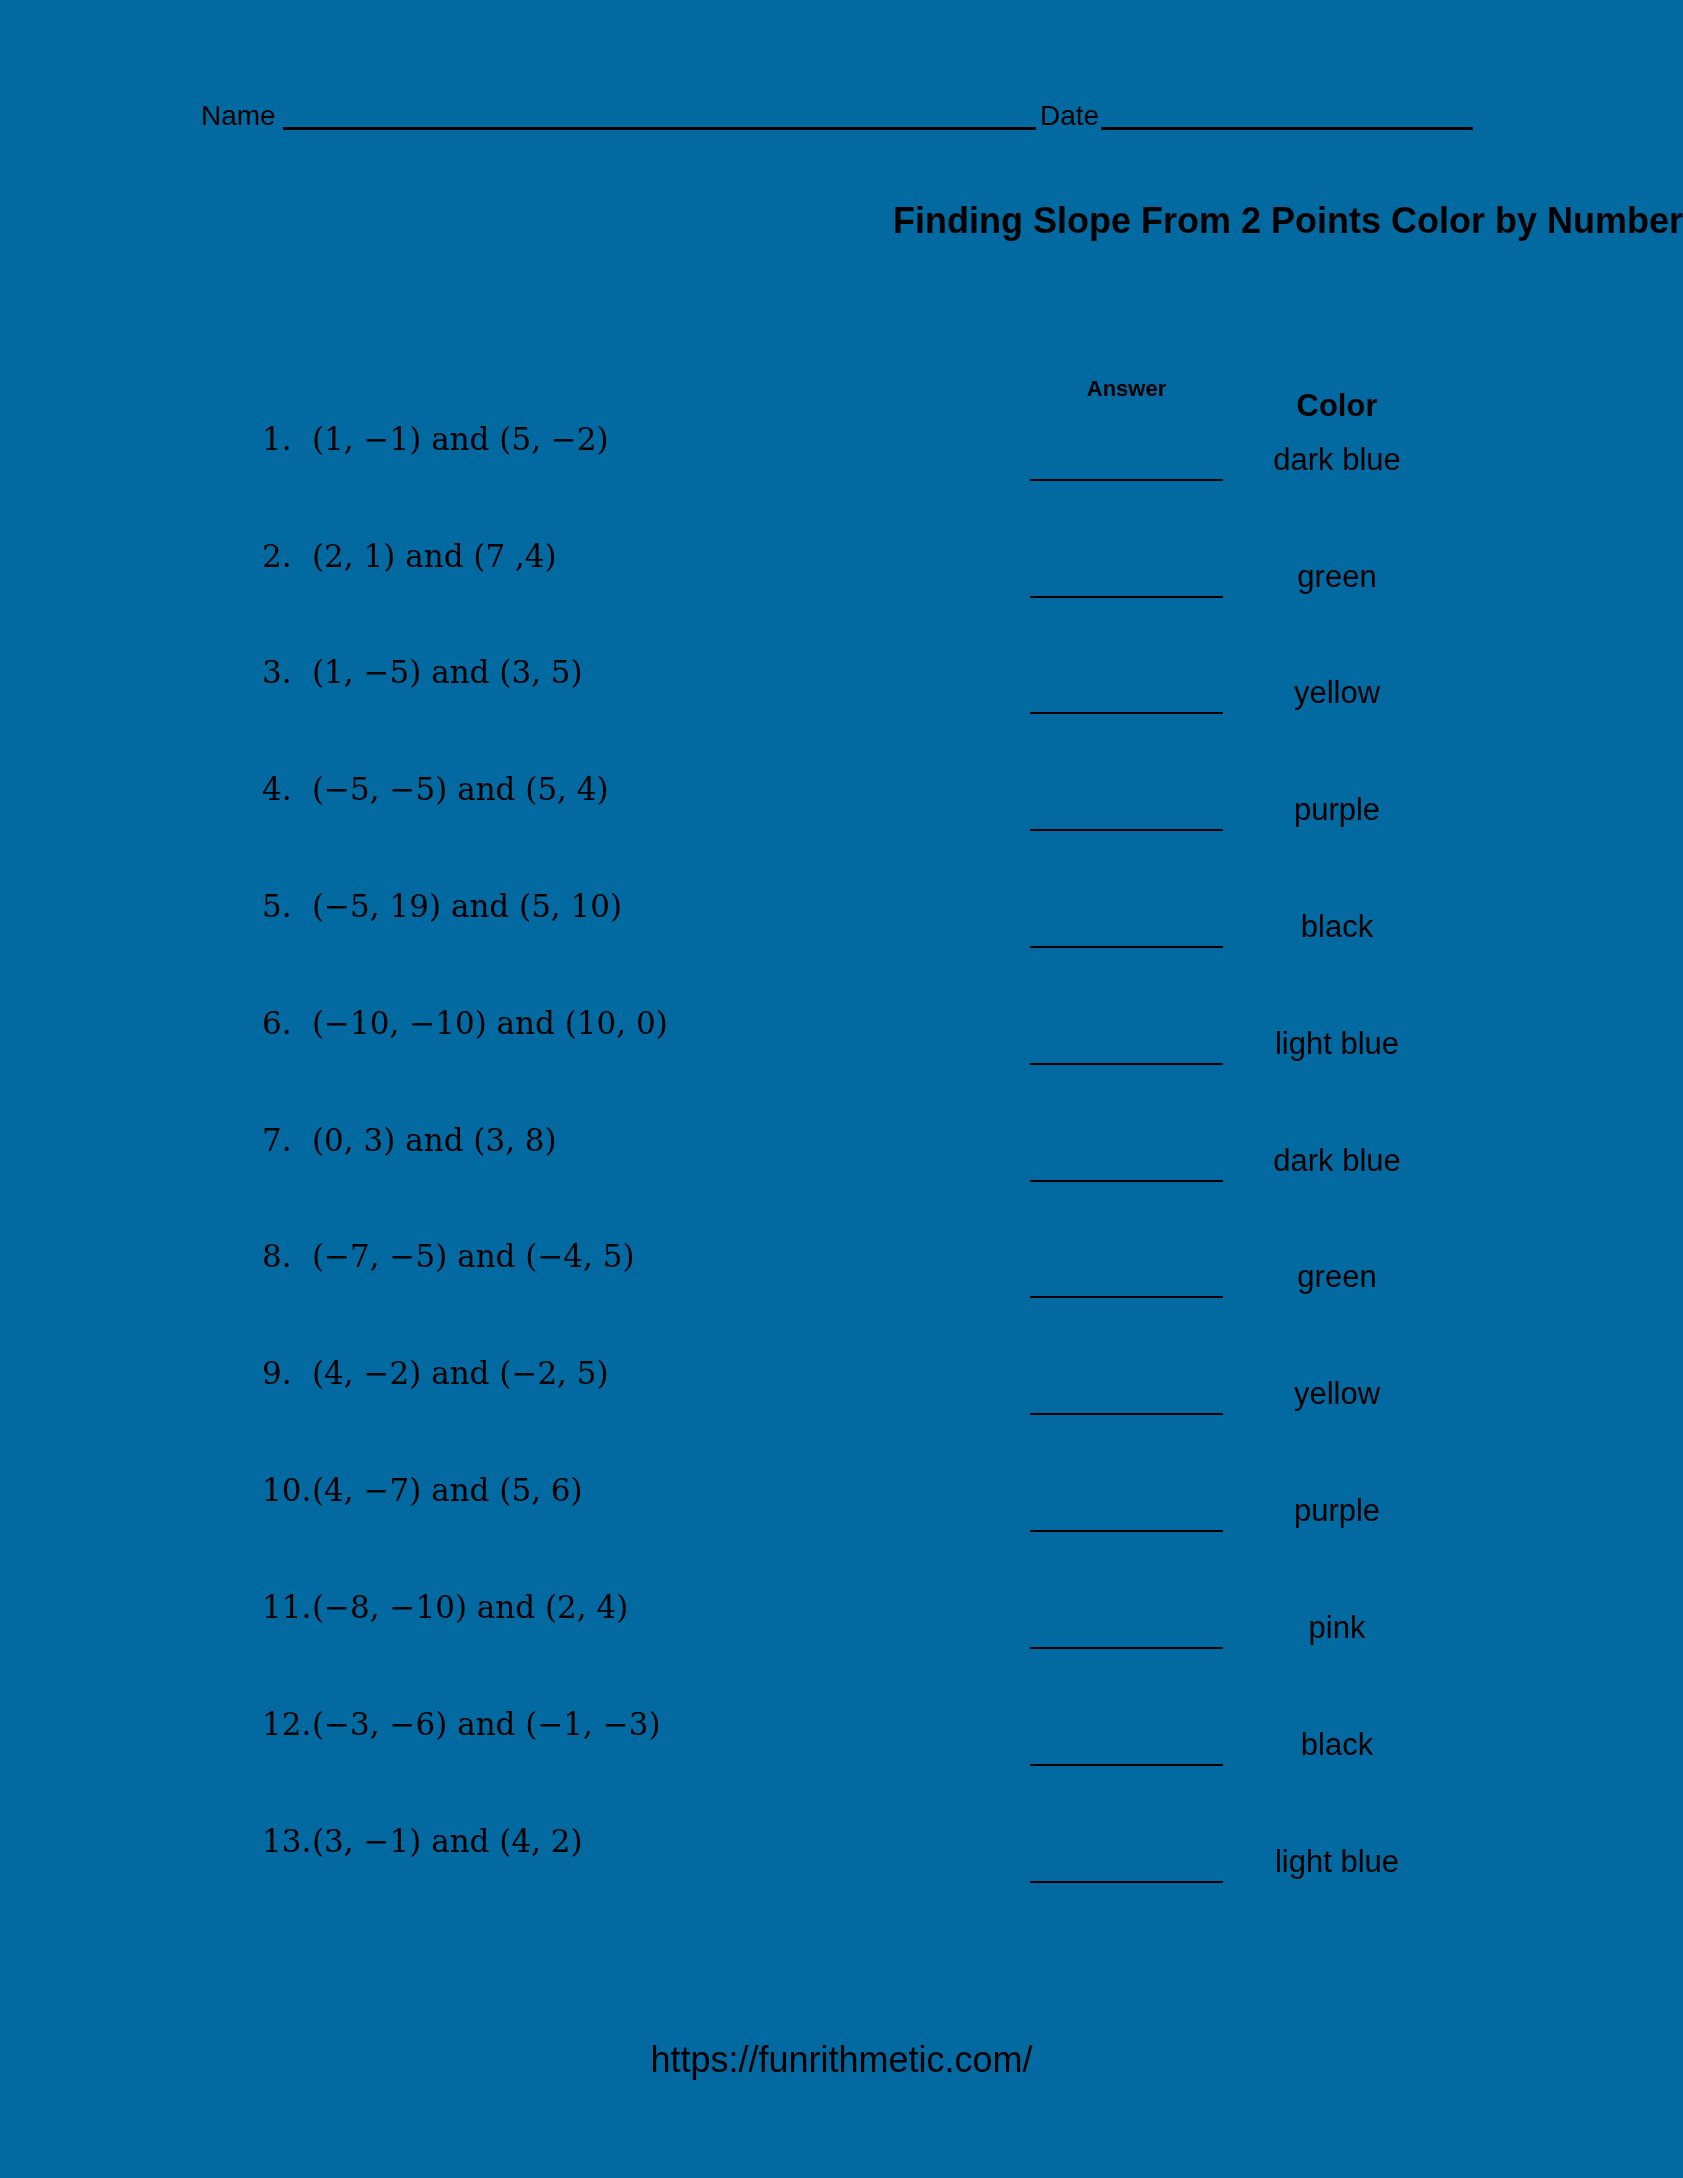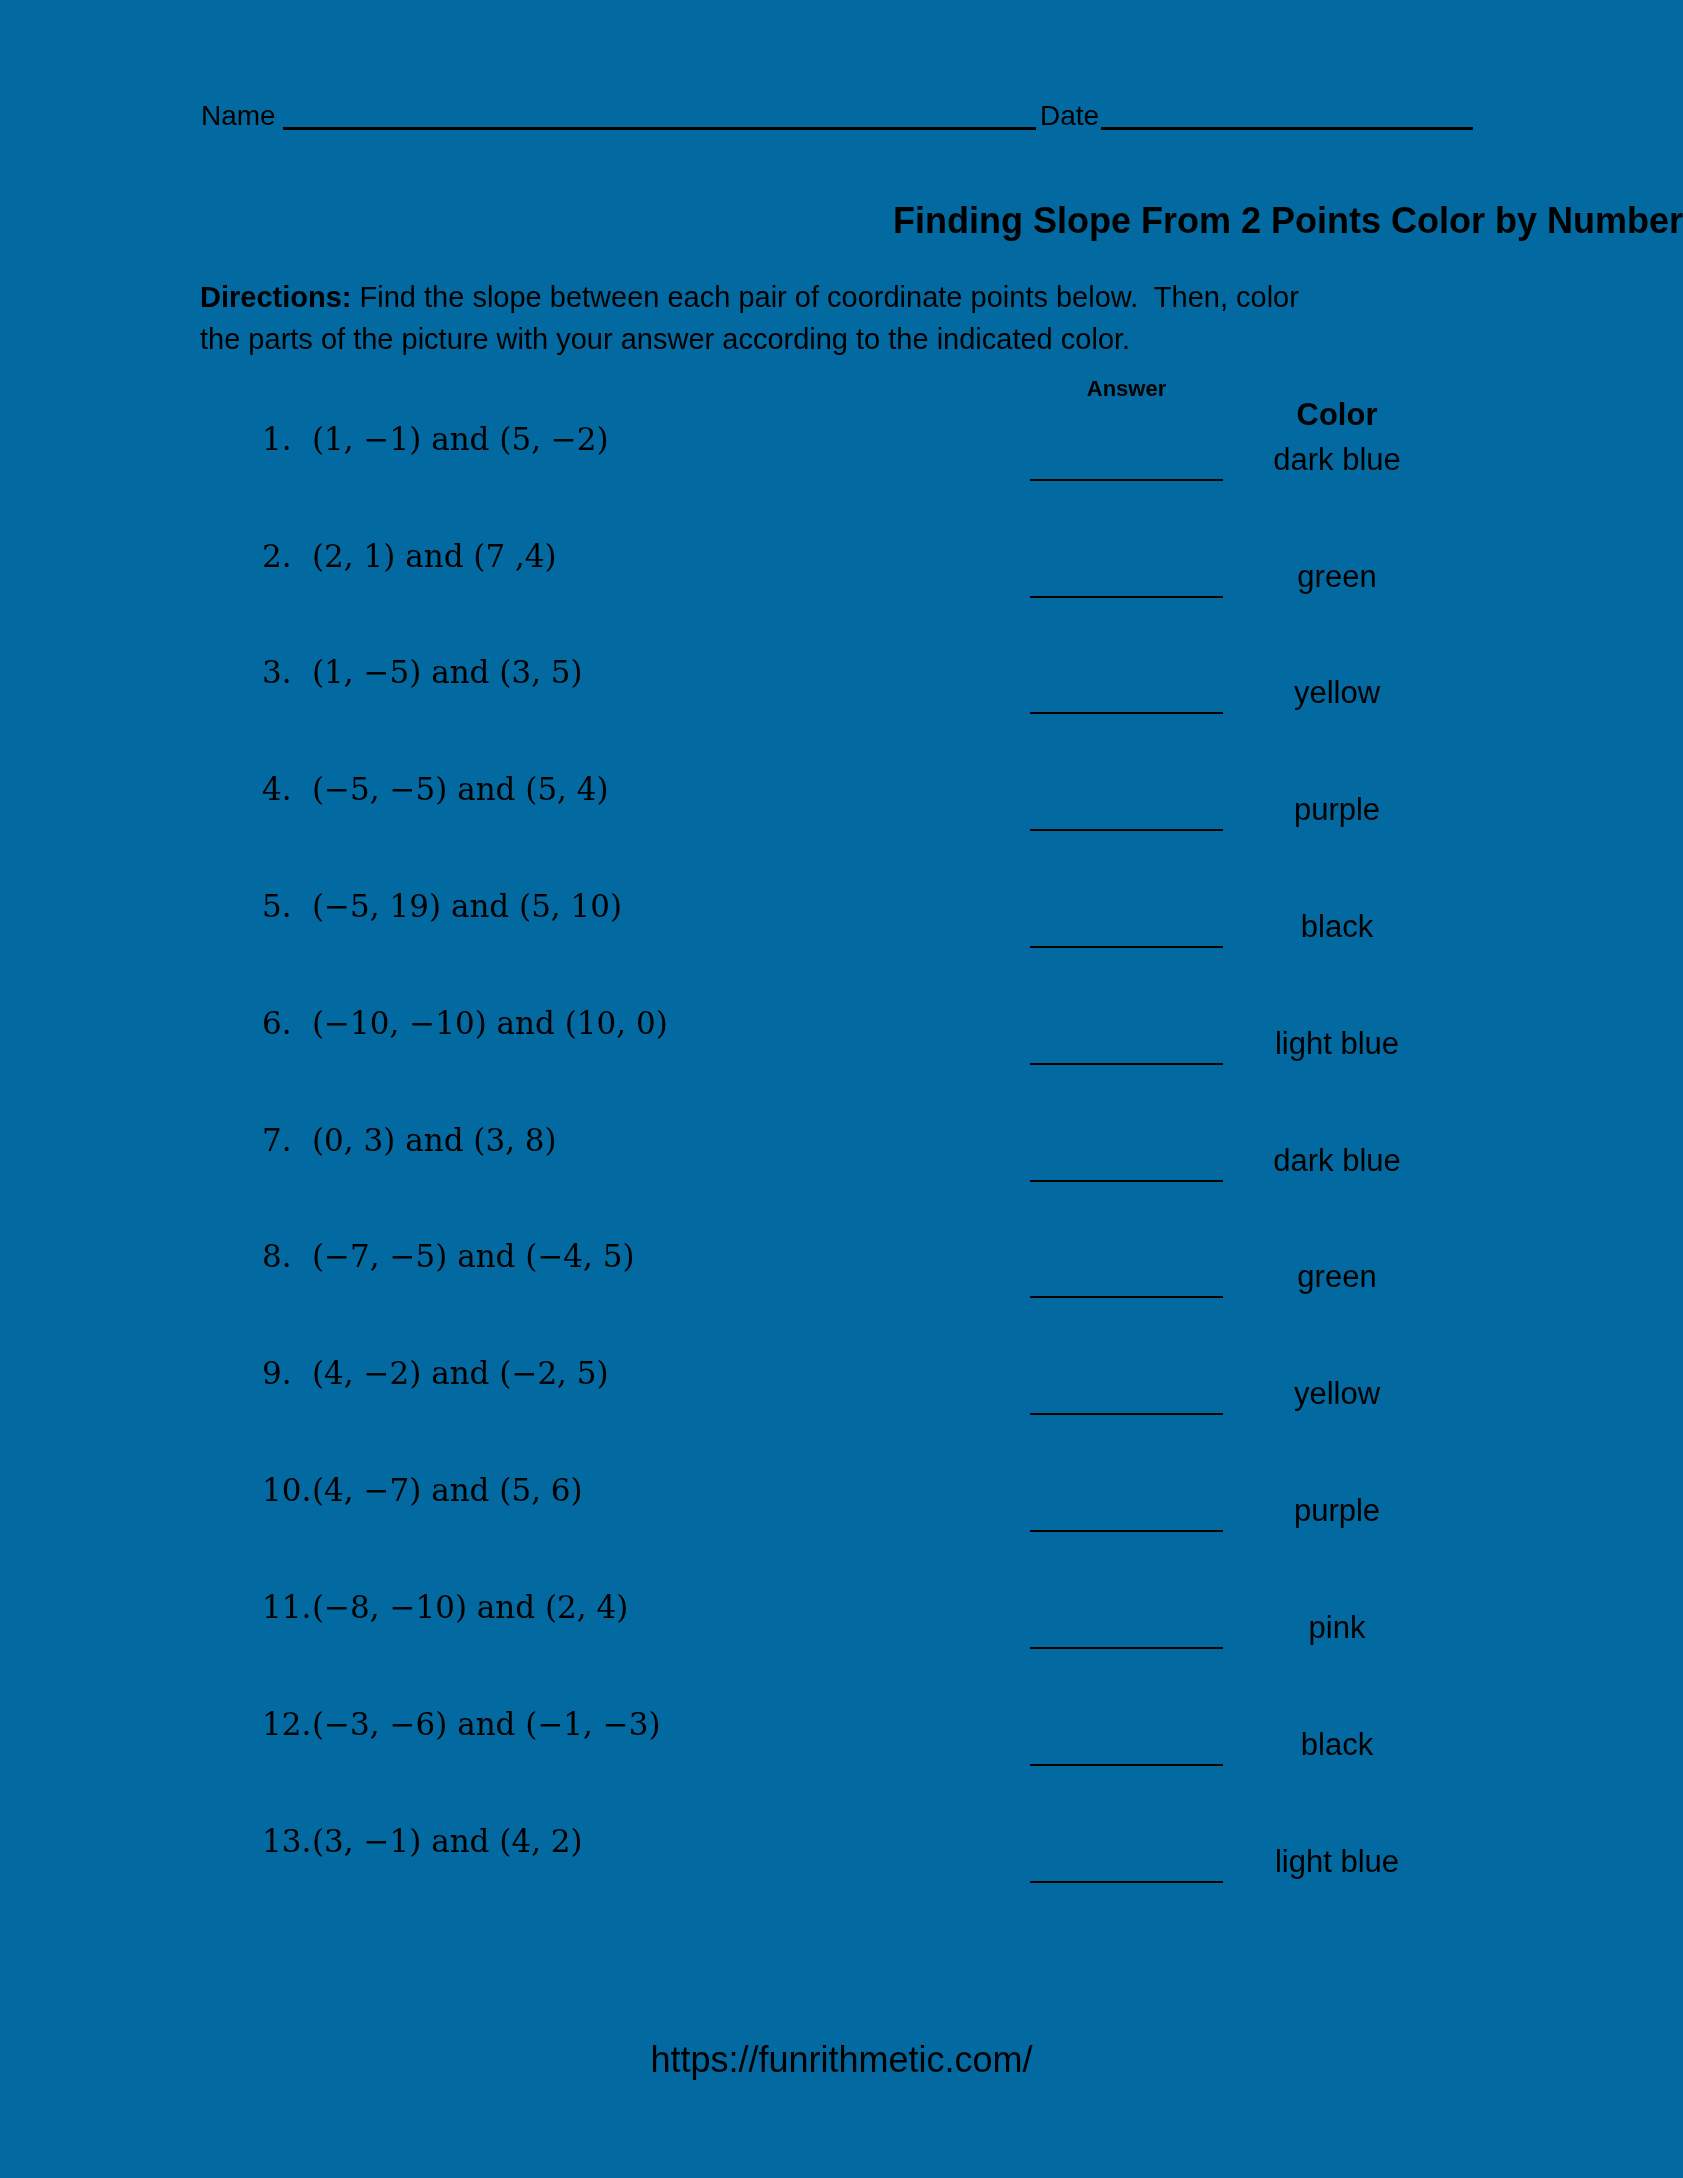--- a/index.html
+++ b/index.html
@@ -18,21 +18,21 @@
   .name-line{left:283px;top:127px;width:753px;height:0;border-bottom:3px solid #000;}
   .date-label{left:1040px;top:102px;font-size:28px;}
   .date-line{left:1101px;top:127px;width:372px;height:0;border-bottom:3px solid #000;}
   
   .title{left:0;top:203px;width:1683px;text-align:right;font-size:36px;font-weight:bold;}
   
   .directions{left:200px;top:276px;width:1277px;font-size:29px;line-height:42px;white-space:pre-wrap;}
   .directions b{font-weight:bold;}
   
   .answer-header{left:1030px;top:378px;width:193px;text-align:center;font-size:22px;font-weight:bold;}
-  .color-header{left:1218px;top:390px;width:238px;text-align:center;font-size:31px;font-weight:bold;margin-top:9px;}
+  .color-header{left:1218px;top:390px;width:238px;text-align:center;font-size:31px;font-weight:bold;}
   
   .row{position:absolute;left:0;width:1683px;height:0;}
   .row .num{position:absolute;left:262px;top:0;font-family:"DejaVu Serif", serif;font-size:31px;line-height:1;}
   .row .pts{position:absolute;left:312px;top:0;font-family:"DejaVu Serif", serif;font-size:31px;line-height:1;white-space:pre;}
   .row .blank{position:absolute;left:1030px;top:35px;width:193px;height:20px;border-bottom:2px solid #000;}
   .row .clr{position:absolute;left:1218px;top:20px;width:238px;text-align:center;font-size:31px;line-height:1;}
   
   .footer{left:0;top:2042px;width:1683px;text-align:center;font-size:36px;}
 </style>
 </head>
@@ -40,21 +40,20 @@
 
 <div class="page">
 
   <span class="abs name-label">Name</span>
   <div class="abs name-line"></div>
   <span class="abs date-label">Date</span>
   <div class="abs date-line"></div>
 
   <div class="abs title">Finding Slope From 2 Points Color by Number</div>
 
-  <div class="abs directions"><b>Directions:</b><span> Find the slope between each pair of coordinate points below.  Then, color</span><br><span>the parts of the picture with your answer according to the indicated color.</span></div>
 
   <div class="abs answer-header">Answer</div>
   <div class="abs color-header">Color</div>
 
   <div class="row" style="top:424px">
     <span class="num">1.</span>
     <span class="pts">(1, −1) and (5, −2)</span>
     <span class="blank"></span>
     <span class="clr">dark blue</span>
   </div>

